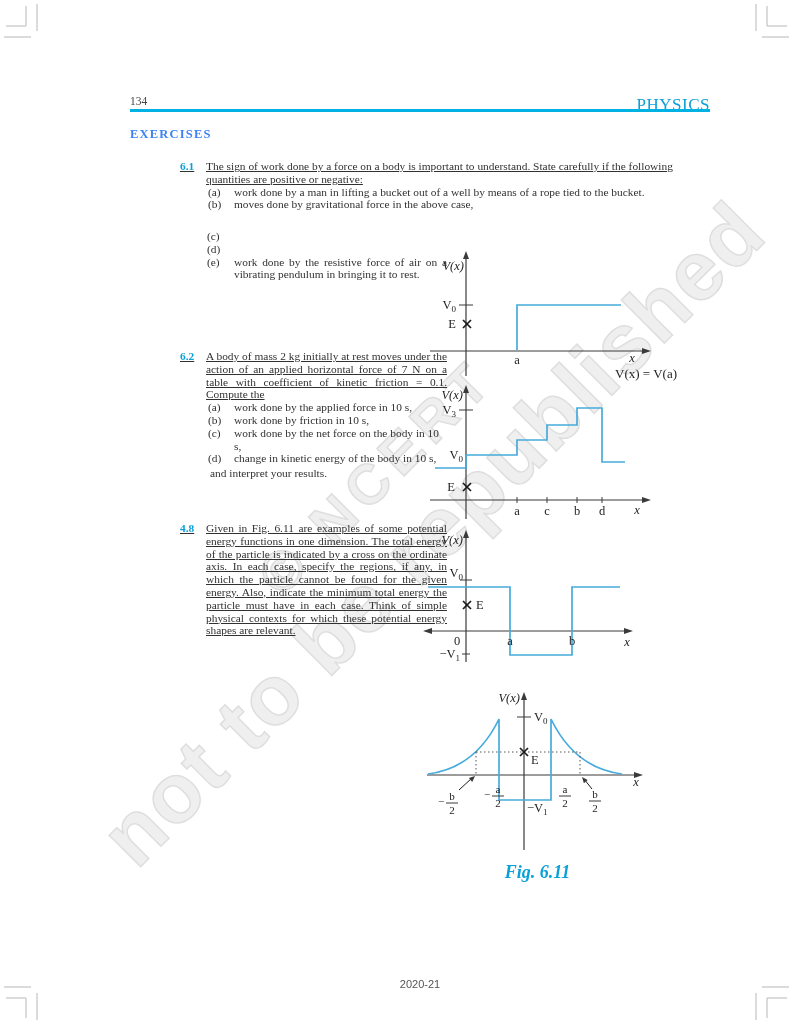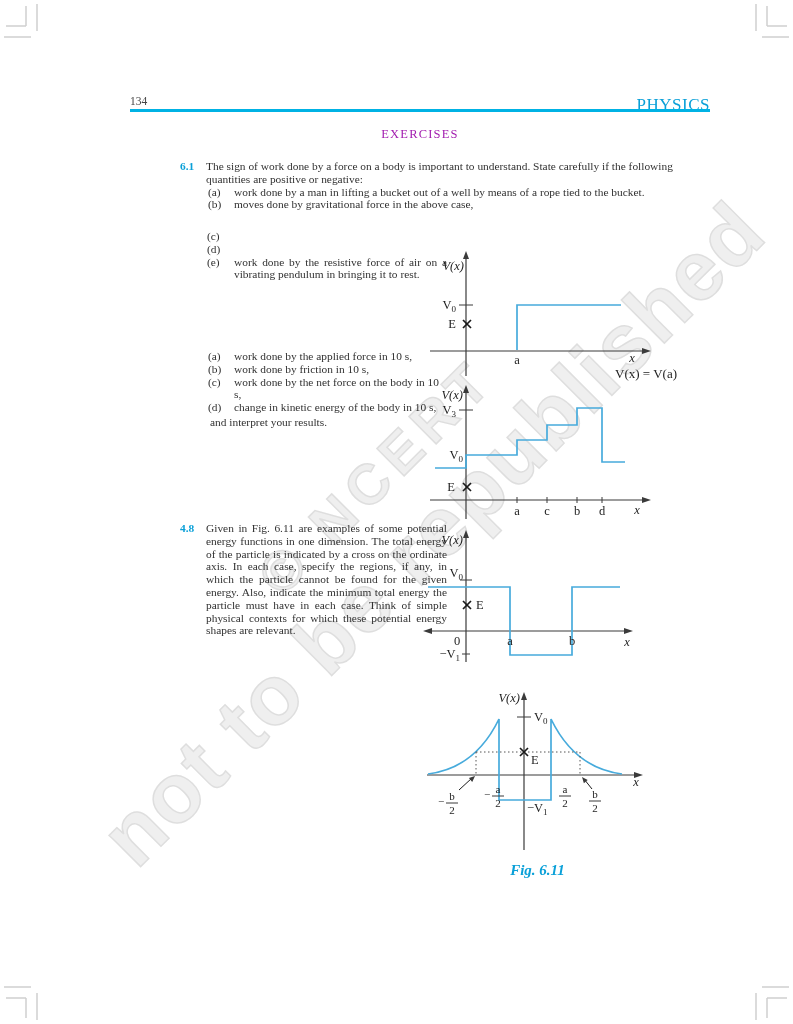--- a/index.html
+++ b/index.html
@@ -10,25 +10,25 @@
              text-align:center;z-index:1;pointer-events:none;
              font-family:"Liberation Sans",sans-serif;font-weight:bold;
              color:#ececec;-webkit-text-stroke:1.5px #d7d7d7;opacity:.8;}
   .wm1{font-size:56px;letter-spacing:8px;}
   .wm2{font-size:84px;letter-spacing:2px;line-height:1.15;}
   .layer{position:absolute;z-index:2;}
   
   .hdr-num{left:130px;top:95px;font-size:11.5px;color:#444;}
   .hdr-subj{left:130px;top:95px;width:580px;text-align:right;font-size:17px;color:#0aa0d8;letter-spacing:.5px;}
   .rule{left:130px;top:109px;width:580px;height:3px;background:#00b2e4;}
-  .title{left:130px;top:127px;width:580px;text-align:center;font-size:12.5px;font-weight:normal;
-         color:#a21caf;letter-spacing:1.2px;}
+  .title{left:130px;top:127px;width:580px;font-size:12.5px;font-weight:bold;
+         color:#3b82f6;letter-spacing:1.2px;}
   
   .ex{font-size:11.4px;line-height:12.8px;color:#313131;}
-  .ex-row{display:flex;}
+  .ex-row{display:flex;text-decoration:underline;}
   .ex-num{flex:none;width:26px;color:#0aa0d8;font-weight:bold;}
   .ex-intro{flex:1;}
   .just{text-align:justify;}
   .items{margin-left:28px;}
   .item{display:flex;}
   .ilabel{flex:none;width:26px;}
   .itext{flex:1;}
   .outro{margin-left:30px;margin-top:2px;}
   #ex61{left:180px;top:160px;width:530px;}
   #ex61cde{left:207px;top:230px;width:240px;}
@@ -42,21 +42,21 @@
   .fig .sub{font-size:9px;}
   .fig .frt{font-size:11px;}
   .axis{stroke:#3a3a3a;stroke-width:1.2;fill:none;}
   .tick{stroke:#3a3a3a;stroke-width:1;}
   .ah{fill:#3a3a3a;stroke:none;}
   .curve{stroke:#47abdc;stroke-width:1.7;fill:none;}
   .cross{stroke:#1a1a1a;stroke-width:1.7;fill:none;}
   .dot{stroke:#555;stroke-width:1;stroke-dasharray:1.5,2.5;fill:none;}
   .ptr{stroke:#1a1a1a;stroke-width:1;fill:none;}
   .fcap{left:395px;top:862px;width:285px;text-align:center;color:#0aa0d8;
-        font-weight:bold;font-style:italic;font-size:15px;}
+        font-weight:bold;font-style:italic;font-size:18px;}
   .footer{left:130px;top:978px;width:580px;text-align:center;
           font-family:"Liberation Sans",sans-serif;font-size:11px;color:#555;}
   .cropmarks{left:0;top:0;z-index:3;pointer-events:none;}
   .cm{stroke:#cfcfcf;stroke-width:1.5;}
 </style>
 </head>
 <body>
 
 <div id="page">
 
@@ -94,20 +94,24 @@
     <div class="item">
       <span class="ilabel">(d)</span>
     </div>
     <div class="item">
       <span class="ilabel">(e)</span>
       <span class="itext just">work done by the resistive force of air on a vibrating pendulum in bringing it to rest.</span>
     </div>
   </div>
 
   <div class="layer ex" id="ex62">
+    <div class="ex-row">
+      <span class="ex-num">6.2</span>
+      <span class="ex-intro just">A body of mass 2 kg initially at rest moves under the action of an applied horizontal force of 7 N on a table with coefficient of kinetic friction = 0.1. Compute the</span>
+    </div>
     <div class="items">
       <div class="item">
         <span class="ilabel">(a)</span>
         <span class="itext">work done by the applied force in 10 s,</span>
       </div>
       <div class="item">
         <span class="ilabel">(b)</span>
         <span class="itext">work done by friction in 10 s,</span>
       </div>
       <div class="item">
@@ -223,20 +227,21 @@
     <text class="frt" x="170" y="110" text-anchor="middle">b</text>
     <line class="tick" x1="164" y1="113" x2="176" y2="113"></line>
     <text class="frt" x="170" y="124" text-anchor="middle">2</text>
     <line class="ptr" x1="167" y1="101" x2="159" y2="91"></line>
     <polygon class="ah" points="157,89 162.7,92 158.9,95.2"></polygon>
     <text class="it" x="211" y="98" text-anchor="middle">x</text>
   </svg>
 
   <div class="layer fcap">Fig. 6.11</div>
 
+  <div class="layer footer">2020-21</div>
 
   <svg class="layer cropmarks" width="793" height="1024" viewBox="0 0 793 1024">
     <line class="cm" x1="26" y1="6" x2="26" y2="26"></line>
     <line class="cm" x1="6" y1="26" x2="26" y2="26"></line>
     <line class="cm" x1="37" y1="4" x2="37" y2="31"></line>
     <line class="cm" x1="4" y1="37" x2="31" y2="37"></line>
     <line class="cm" x1="767" y1="6" x2="767" y2="26"></line>
     <line class="cm" x1="787" y1="26" x2="767" y2="26"></line>
     <line class="cm" x1="756" y1="4" x2="756" y2="31"></line>
     <line class="cm" x1="789" y1="37" x2="762" y2="37"></line>

